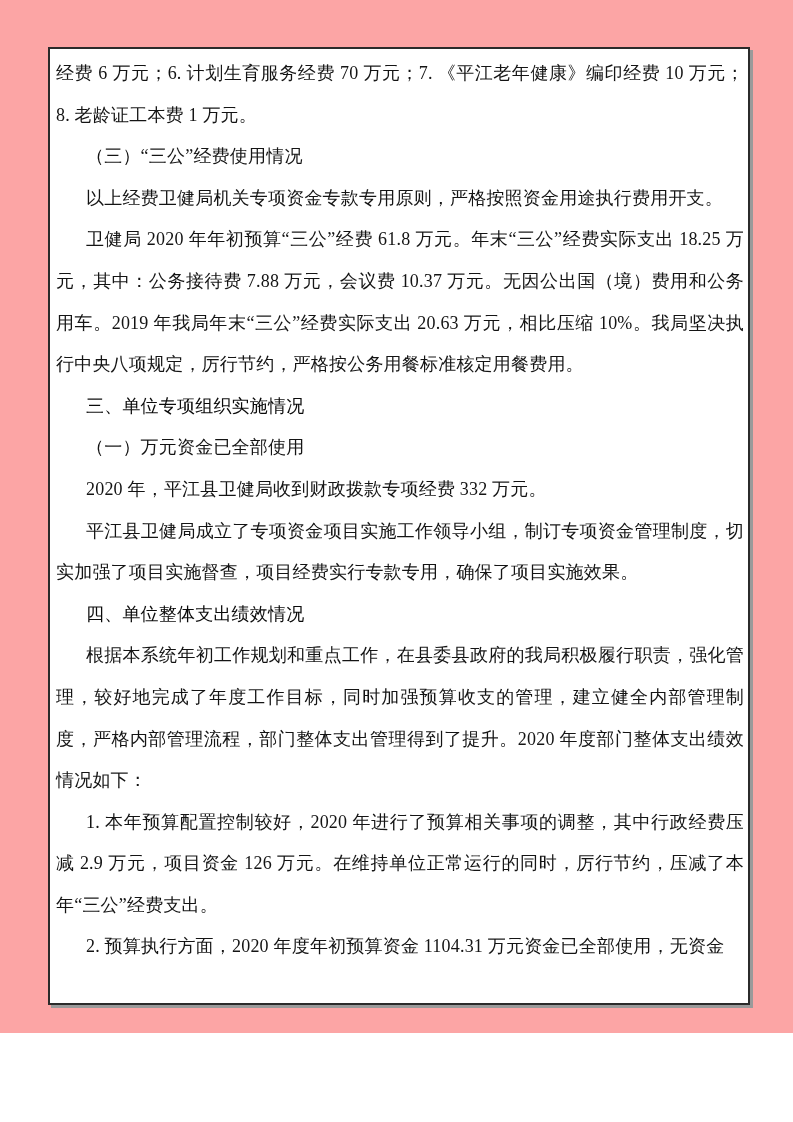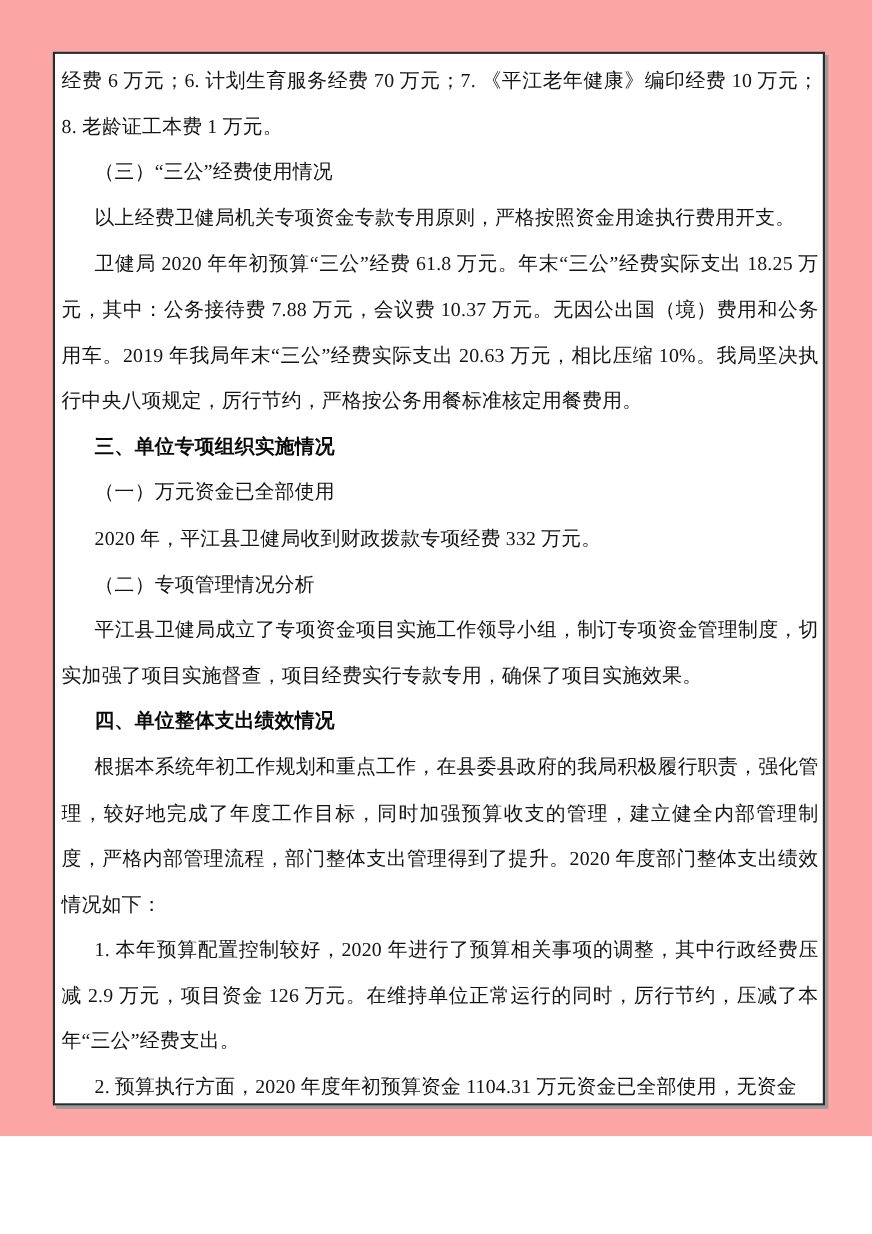--- a/index.html
+++ b/index.html
@@ -34,21 +34,21 @@
     line-height: 41.6px;
     color: #141414;
     text-align: justify;
     text-justify: inter-character;
     letter-spacing: 0.2px;
   }
   .doc p.indent {
     text-indent: 30px;
   }
   .doc p.heading {
-    font-weight: 700;
+    font-weight: 400;
     font-family: "Liberation Sans", "DejaVu Sans", sans-serif;
     color: #0a0a0a;
   }
   .footer-page-number {
     position: absolute;
     left: 0;
     right: 0;
     top: 1040px;
     text-align: left;
     font-size: 14px;
@@ -62,21 +62,20 @@
 <div class="page">
 
   <div class="text-frame doc">
     <p class="body">经费 6 万元；6. 计划生育服务经费 70 万元；7. 《平江老年健康》编印经费 10 万元；8. 老龄证工本费 1 万元。</p>
     <p class="body indent">（三）“三公”经费使用情况</p>
     <p class="body indent">以上经费卫健局机关专项资金专款专用原则，严格按照资金用途执行费用开支。</p>
     <p class="body indent">卫健局 2020 年年初预算“三公”经费 61.8 万元。年末“三公”经费实际支出 18.25 万元，其中：公务接待费 7.88 万元，会议费 10.37 万元。无因公出国（境）费用和公务用车。2019 年我局年末“三公”经费实际支出 20.63 万元，相比压缩 10%。我局坚决执行中央八项规定，厉行节约，严格按公务用餐标准核定用餐费用。</p>
     <p class="heading indent">三、单位专项组织实施情况</p>
     <p class="body indent">（一）万元资金已全部使用</p>
     <p class="body indent">2020 年，平江县卫健局收到财政拨款专项经费 332 万元。</p>
-    <p class="body indent">（二）专项管理情况分析</p>
     <p class="body indent">平江县卫健局成立了专项资金项目实施工作领导小组，制订专项资金管理制度，切实加强了项目实施督查，项目经费实行专款专用，确保了项目实施效果。</p>
     <p class="heading indent">四、单位整体支出绩效情况</p>
     <p class="body indent">根据本系统年初工作规划和重点工作，在县委县政府的我局积极履行职责，强化管理，较好地完成了年度工作目标，同时加强预算收支的管理，建立健全内部管理制度，严格内部管理流程，部门整体支出管理得到了提升。2020 年度部门整体支出绩效情况如下：</p>
     <p class="body indent">1. 本年预算配置控制较好，2020 年进行了预算相关事项的调整，其中行政经费压减 2.9 万元，项目资金 126 万元。在维持单位正常运行的同时，厉行节约，压减了本年“三公”经费支出。</p>
     <p class="body indent">2. 预算执行方面，2020 年度年初预算资金 1104.31 万元资金已全部使用，无资金</p>
   </div>
 
   <div class="footer-page-number">62</div>
 
 </div>

